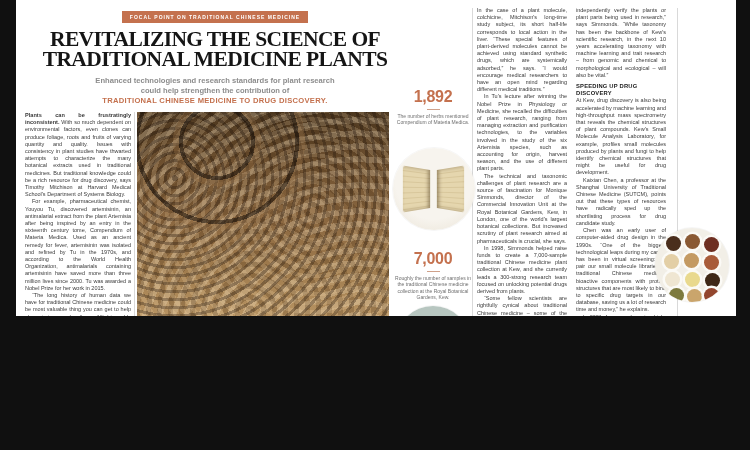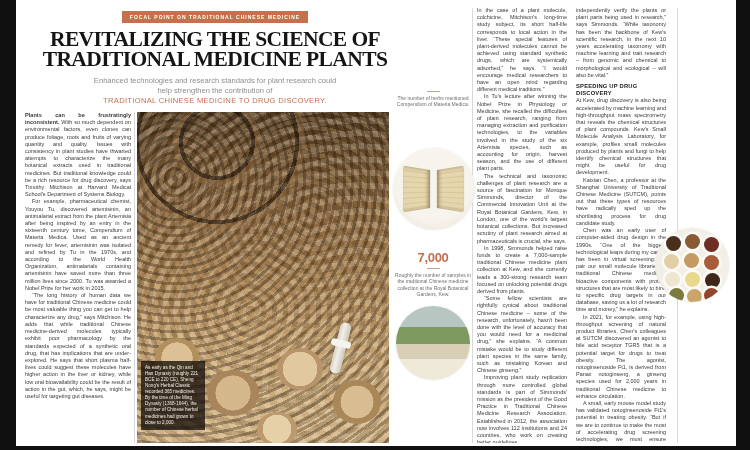--- a/index.html
+++ b/index.html
@@ -1,26 +1,26 @@
 <!DOCTYPE html>
 <html><head>
 <meta charset="utf-8">
 <style>
   html,body{margin:0;padding:0;background:#101010;}
   .stage{position:relative;width:750px;height:450px;background:#101010;overflow:hidden;
          font-family:"Liberation Sans",sans-serif;}
-  .page{position:absolute;left:16px;top:0;width:720px;height:446px;background:#ffffff;overflow:hidden;}
+  .page{position:absolute;left:16px;top:0;width:720px;height:316px;background:#ffffff;overflow:hidden;}
 
   
   .header{position:absolute;left:14px;top:5px;width:370px;text-align:center;}
   .tag{display:inline-block;background:#c4714e;color:#fff;font-size:5px;font-weight:bold;
        letter-spacing:1px;padding:3px 8px 2.5px;}
   .title{margin-top:6px;font-family:"Liberation Serif",serif;font-weight:700;color:#151515;
          font-size:21.5px;line-height:0.93;letter-spacing:-0.6px;}
-  .standfirst{margin:7px auto 0;width:250px;font-size:7.6px;line-height:1.3;color:#8d8d8d;}
+  .standfirst{margin:7px auto 0;width:250px;font-size:7.6px;line-height:1.3;color:#8d8d8d;font-weight:bold;}
   .standfirst-accent{color:#c4714e;letter-spacing:0.3px;}
 
   
   .col{position:absolute;font-size:5.5px;line-height:7.2px;color:#3a3a3a;text-align:justify;overflow:hidden;}
   .col p{margin:0;text-indent:7px;}
   .col p:first-child{text-indent:0;}
   .col p b{font-size:5.6px;}
   .col-heading{font-weight:bold;color:#1a1a1a;font-size:5.8px;letter-spacing:0.2px;
                margin-top:4px !important;text-indent:0 !important;text-align:left;}
   .col-heading + p{text-indent:0 !important;}
@@ -106,29 +106,30 @@
       <div class="root r2"></div>
       <div class="root r3"></div>
       <div class="root r4"></div>
       <div class="root r5"></div>
       <div class="bundle"></div>
       <div class="bundle-band"></div>
       <div class="photo-caption">As early as the Qin and Han Dynasty (roughly 221 BCE to 220 CE), Sheng Nong's Herbal Classic recorded 365 medicines. By the time of the Ming Dynasty (1368-1644), the number of Chinese herbal medicines had grown to close to 2,000.</div>
     </div>
 
     <div class="mid-rail">
+      <div class="stat-num" style="font-size:16px;">1,892</div>
       <div class="stat-rule"></div>
       <div class="stat-cap">The number of herbs mentioned Compendium of Materia Medica.</div>
     </div>
     <div class="circle book-circle">
       <div class="book-page lft"></div>
       <div class="book-page rgt"></div>
     </div>
     <div class="mid-rail" style="top:250px;">
-      <div class="stat-num" style="font-size:13px;">7,000</div>
+      <div class="stat-num" style="font-size:16px;">7,000</div>
       <div class="stat-rule"></div>
       <div class="stat-cap">Roughly the number of samples in the traditional Chinese medicine collection at the Royal Botanical Gardens, Kew.</div>
     </div>
     <div class="circle plant-circle"></div>
 
     <div class="col" style="left:461px;top:7px;width:90px;height:436px;">
         <p>In the case of a plant molecule, colchicine, Mitchison's long-time study subject, its short half-life corresponds to local action in the liver. “These special features of plant-derived molecules cannot be achieved using standard synthetic drugs, which are systemically adsorbed,” he says. “I would encourage medical researchers to have an open mind regarding different medical traditions.”</p>
         <p>In Tu's lecture after winning the Nobel Prize in Physiology or Medicine, she recalled the difficulties of plant research, ranging from managing extraction and purification technologies, to the variables involved in the study of the six Artemisia species, such as accounting for origin, harvest season, and the use of different plant parts.</p>
         <p>The technical and taxonomic challenges of plant research are a source of fascination for Monique Simmonds, director of the Commercial Innovation Unit at the Royal Botanical Gardens, Kew, in London, one of the world's largest botanical collections. But increased scrutiny of plant research aimed at pharmaceuticals is crucial, she says.</p>
         <p>In 1998, Simmonds helped raise funds to create a 7,000-sample traditional Chinese medicine plant collection at Kew, and she currently leads a 300-strong research team focused on unlocking potential drugs derived from plants.</p>

